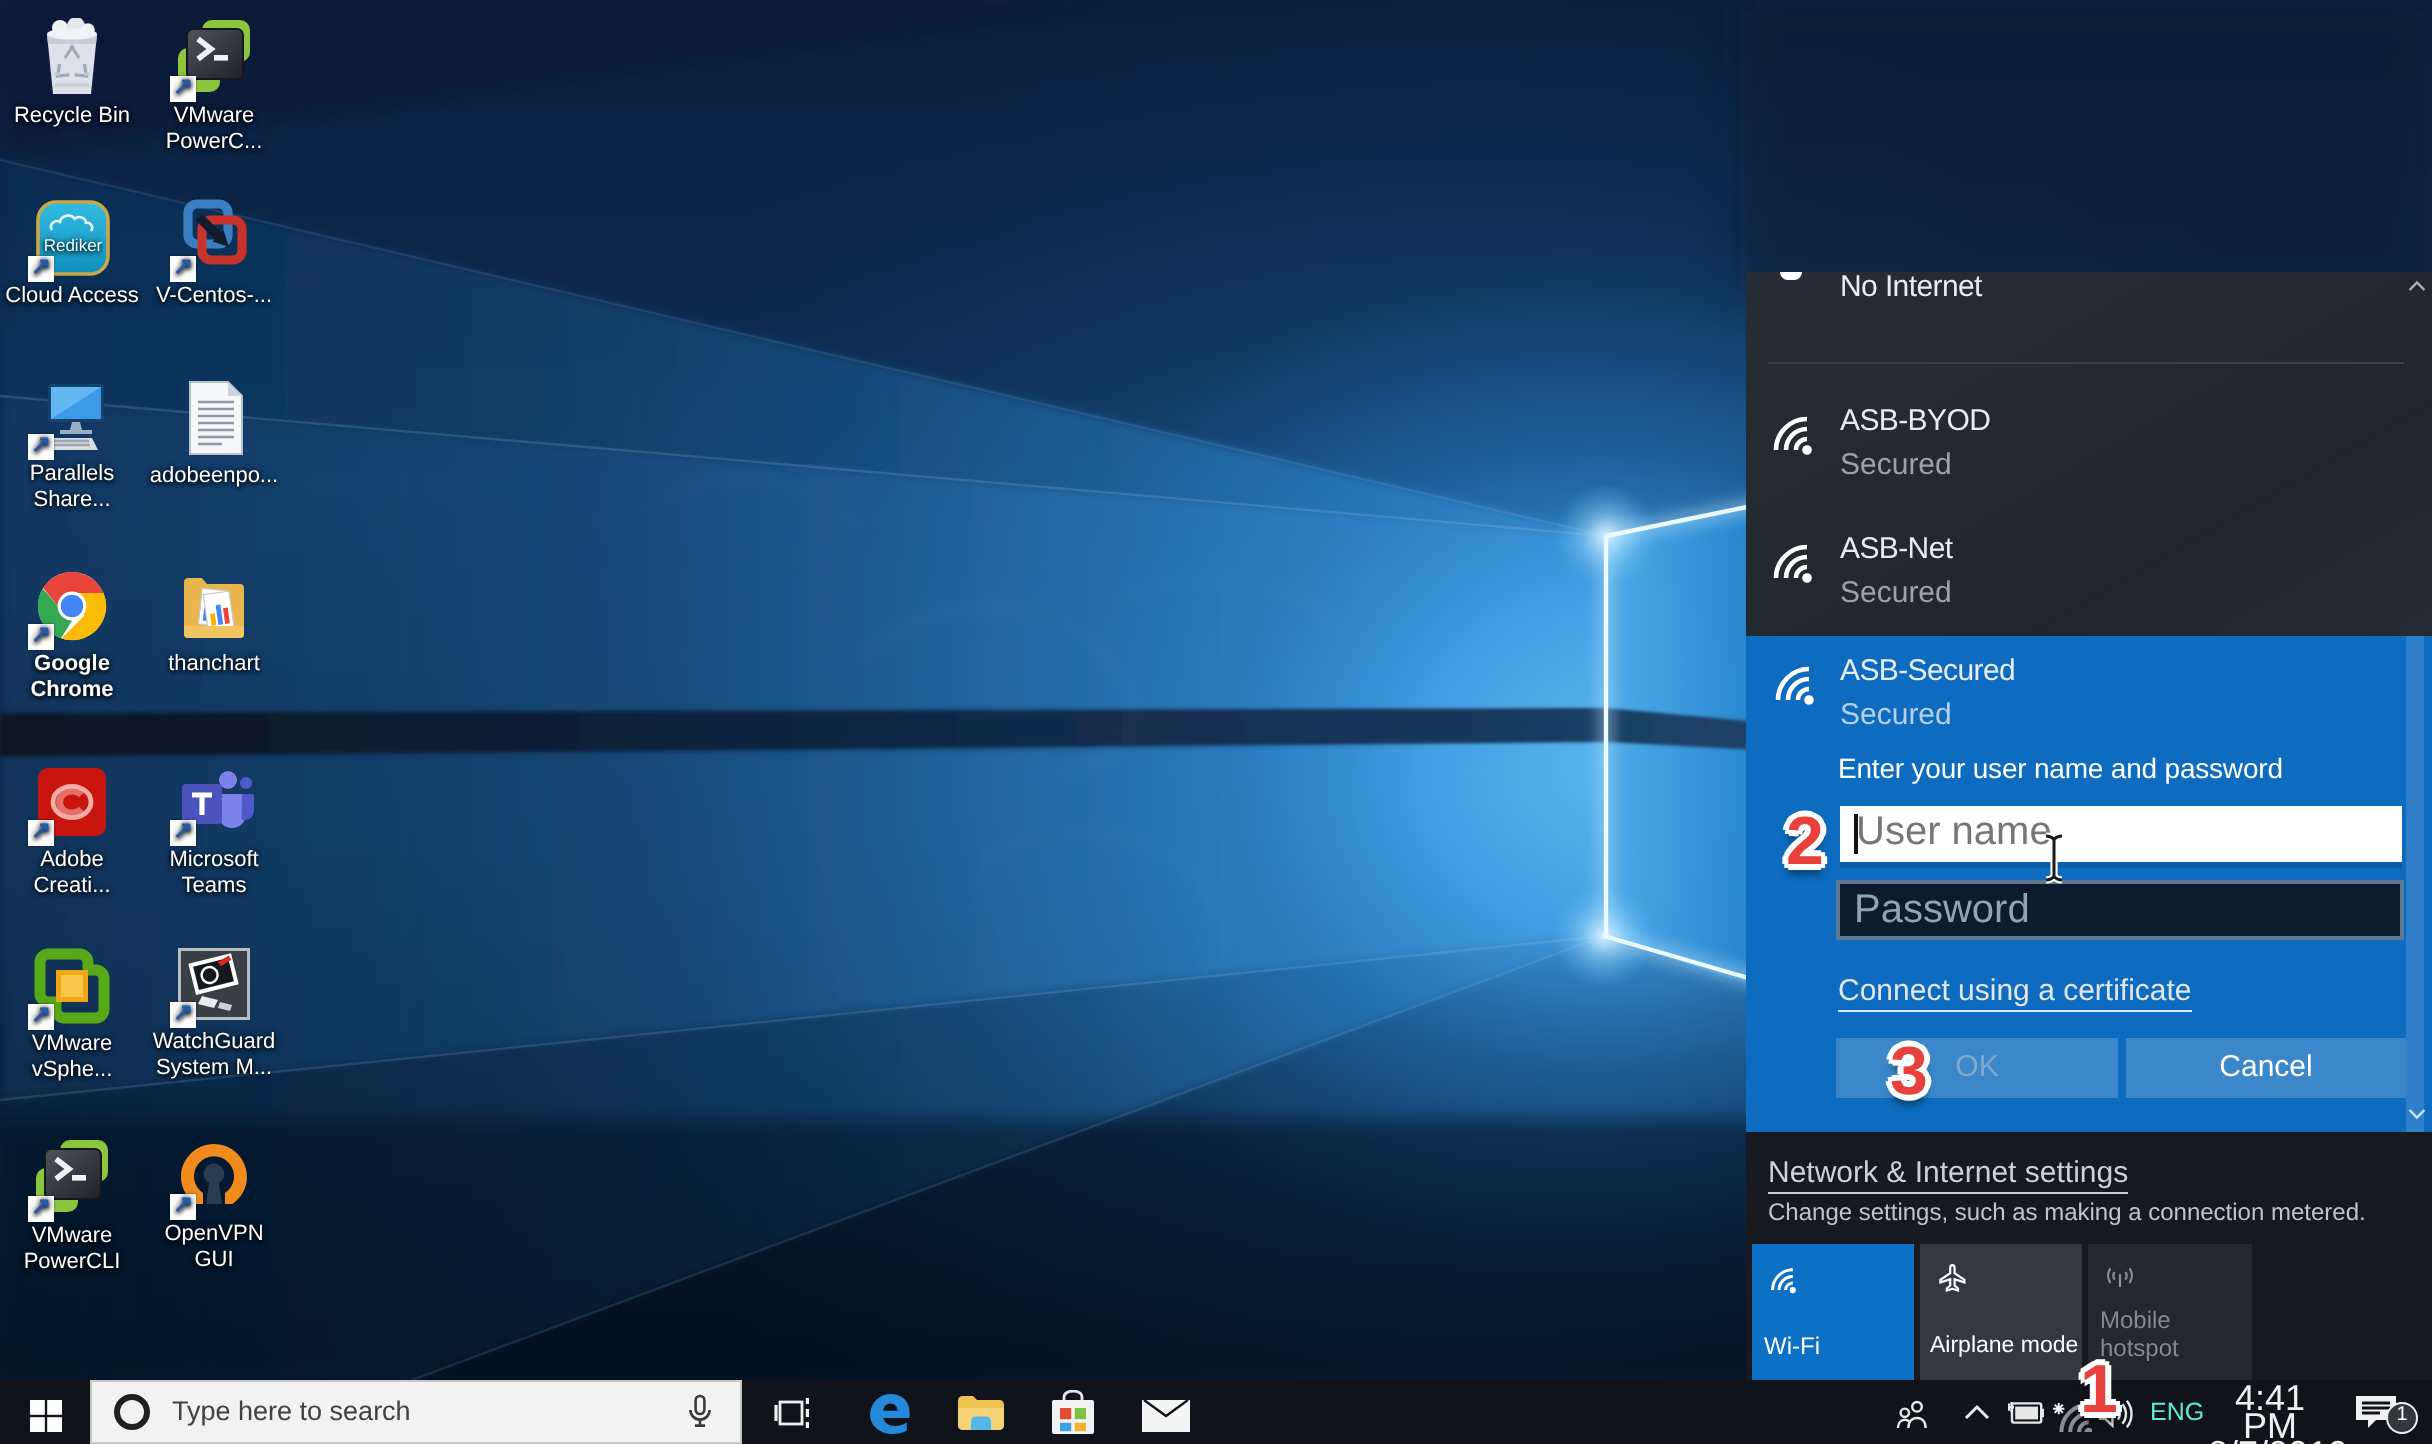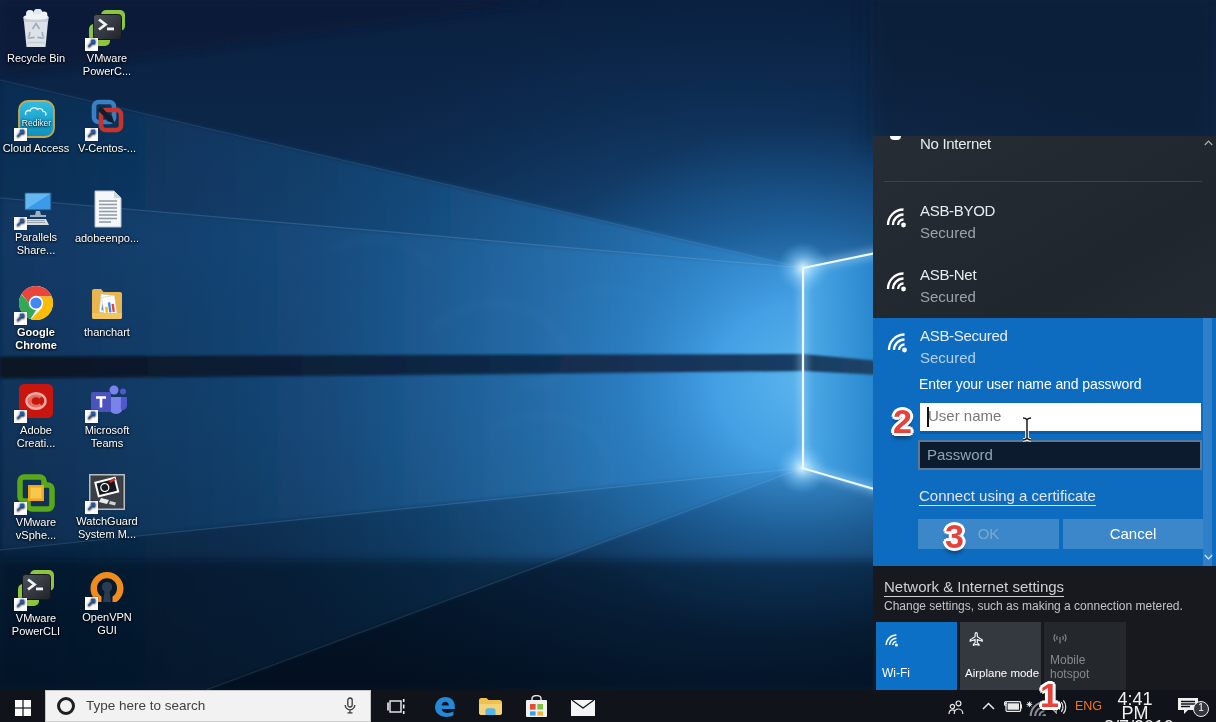--- a/index.html
+++ b/index.html
@@ -14,21 +14,21 @@
   .dico .ig { width:40px; height:40px; margin:0 auto 3px auto; position:relative; }
   .dico svg { display:block; }
   .sc { position:absolute; left:-2px; bottom:-2px; width:13px; height:13px; background:#fff; box-shadow:0 0 1px rgba(0,0,0,.5); }
   .sc:after { content:"\2197"; position:absolute; left:0; top:-1px; width:13px; height:13px; color:#2458a8; font-size:12px; font-weight:bold; line-height:13px; text-align:center; }
   
   #flyout { left:873px; top:136px; width:343px; height:554px;
             background:linear-gradient(150deg,#272d34 0%,#20262e 35%,#262d33 60%,#1e242a 100%); color:#fff; }
   .nettitle { font-size:15px; color:#e8ecef; letter-spacing:-0.3px; }
   .netsub { font-size:15px; color:#99a3ac; }
   #sel { position:absolute; left:0; top:182px; width:343px; height:248px; background:#0d6cc0; }
-  .inbox { position:absolute; font-size:15px; }
+  .inbox { position:absolute; font-size:20px; }
   #unm { left:47px; top:85px; width:281px; height:28px; background:#fff; color:#777; line-height:26px; padding-left:8px;
          box-shadow:0 3px 0 rgba(7,70,140,.45); }
   #pwd { left:45px; top:122px; width:284px; height:30px; background:#0c1b2d; border:2px solid #5e7891; color:#90a4b8; line-height:26px; padding-left:7px; }
   .btn { position:absolute; top:201px; height:30px; background:#3b87c9; font-size:15px; text-align:center; line-height:30px; }
   
   #bpanel { left:873px; top:566px; width:343px; height:124px; background:#17191e; color:#fff; }
   .tile { position:absolute; top:56px; height:76px; font-size:12px; color:#fff; white-space:nowrap; }
   
   #taskbar { left:0; top:690px; width:1216px; height:32px; background:#10141a; color:#fff; }
   
@@ -500,21 +500,21 @@
         <use href="#wifi" stroke="#8a8e93" fill="#8a8e93"></use>
       </g>
     <path d="M3.5 0 L3.5 6.4 M0.3 3.2 L6.7 3.2 M1.2 0.9 L5.8 5.5 M5.8 0.9 L1.2 5.5" stroke="#f5f5f5" stroke-width="1.1" transform="translate(0,0.6)"></path>
   </svg>
 
   <svg class="abs" style="left:1049px;top:10px;" width="18" height="14" viewBox="0 0 18 14">
     <path d="M1 4.6 L3.6 4.6 L7.2 1.2 L7.2 12.8 L3.6 9.4 L1 9.4 Z" fill="none" stroke="#e8e8e8" stroke-width="1.2"></path>
     <path d="M10 4.3 A4.4 4.4 0 0 1 10 9.7 M12.2 2.2 A7.4 7.4 0 0 1 12.2 11.8 M14.4 0.4 A10.4 10.4 0 0 1 14.4 13.6" fill="none" stroke="#e8e8e8" stroke-width="1.2"></path>
   </svg>
 
-  <div class="abs" style="left:1075px;top:9px;font-size:12.5px;color:#f97316;">ENG</div>
+  <div class="abs" style="left:1075px;top:9px;font-size:12.5px;color:#5eead4;">ENG</div>
 
   <div class="abs" style="left:1104px;top:2px;width:62px;text-align:center;font-size:18px;color:#f0f0f0;line-height:14px;">4:41 PM<br>8/7/2019</div>
 
   <svg class="abs" style="left:1178px;top:8px;" width="20" height="16" viewBox="0 0 20 16">
     <path d="M0 0 L20 0 L20 12 L10 12 L6 16 L6 12 L0 12 Z" fill="#f0f0f0"></path>
     <path d="M3 3.5 L17 3.5 M3 6 L17 6 M3 8.5 L12 8.5" stroke="#10141a" stroke-width="1.4"></path>
   </svg>
   <div class="abs" style="left:1193px;top:11px;width:16px;height:16px;border-radius:50%;background:#33373d;border:1.5px solid #f0f0f0;color:#fff;font-size:10px;text-align:center;line-height:12px;">1</div>
 </div>
 

